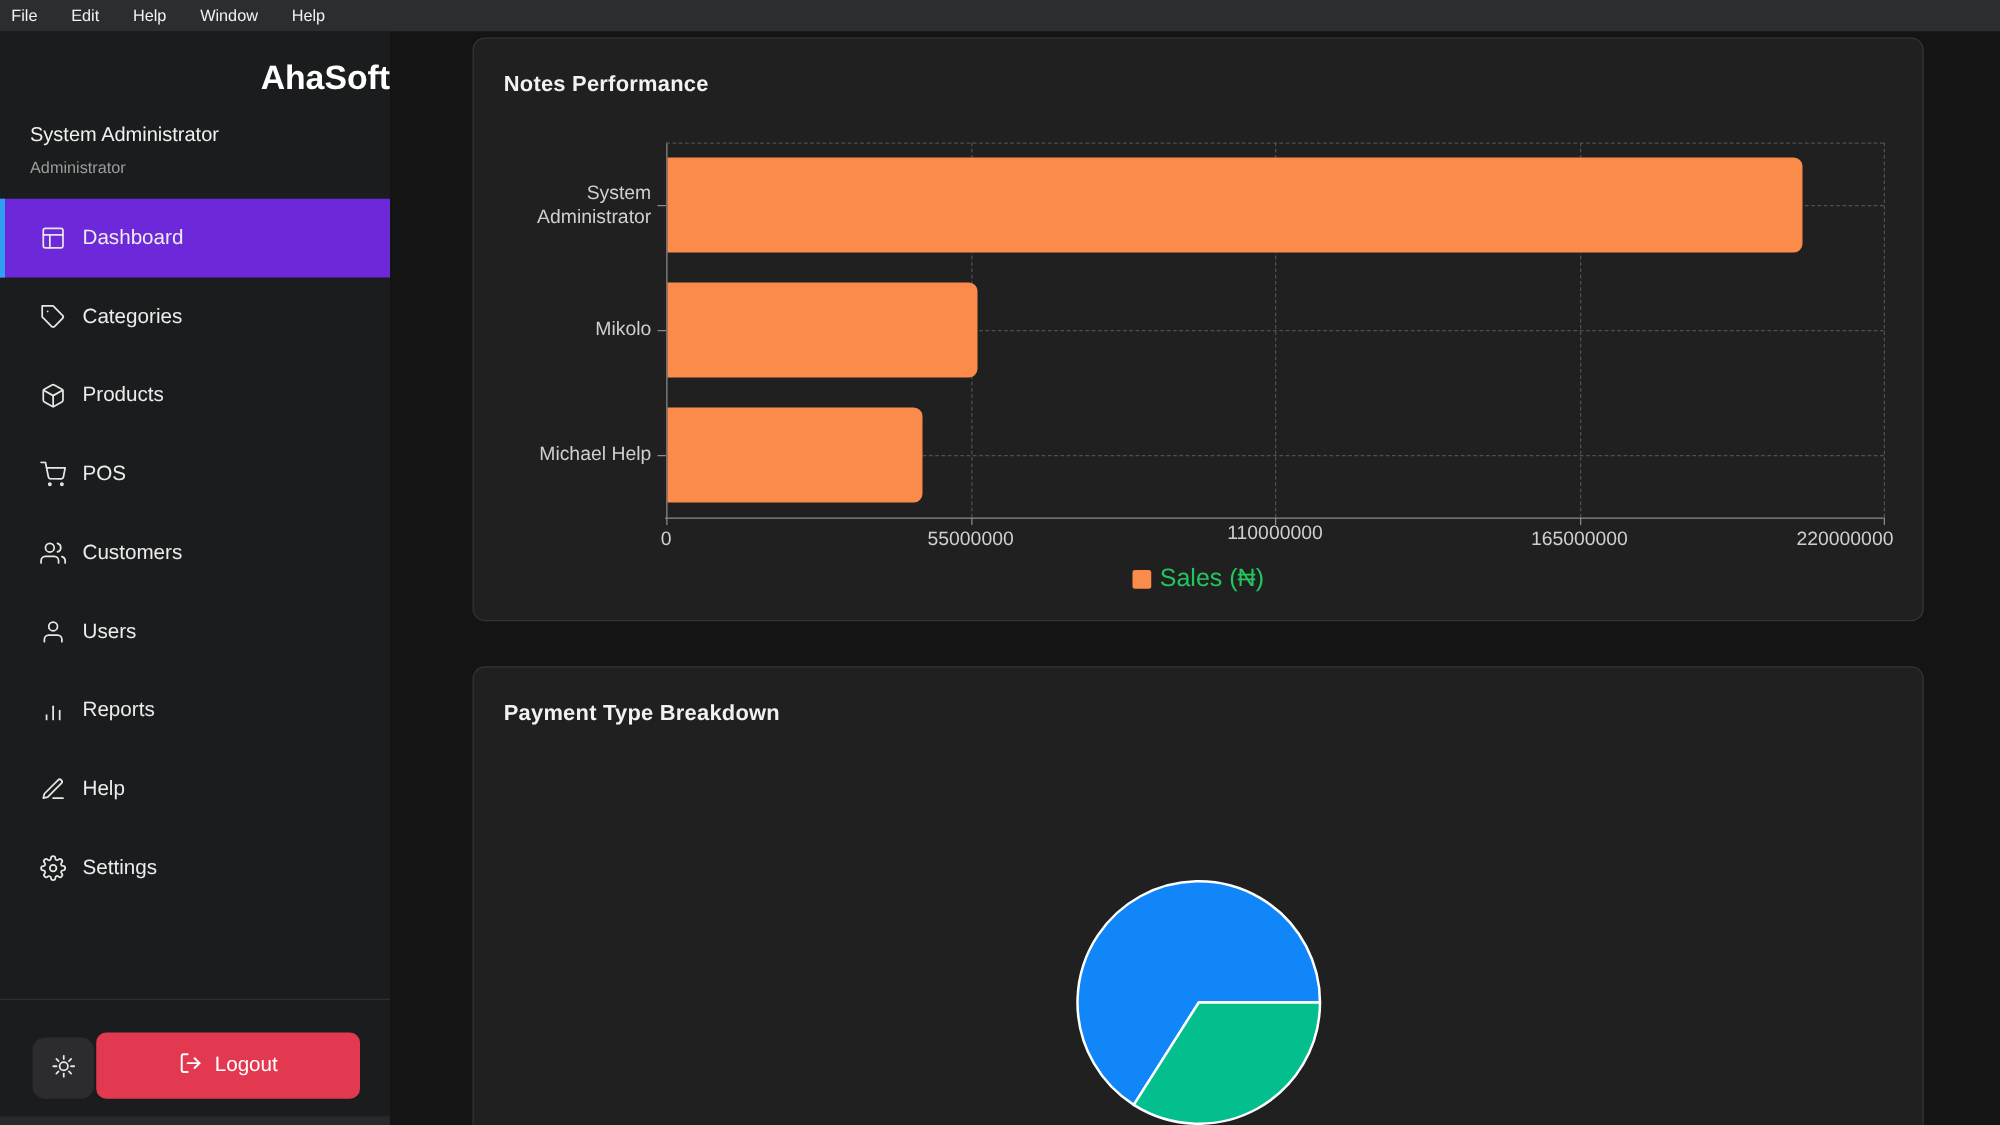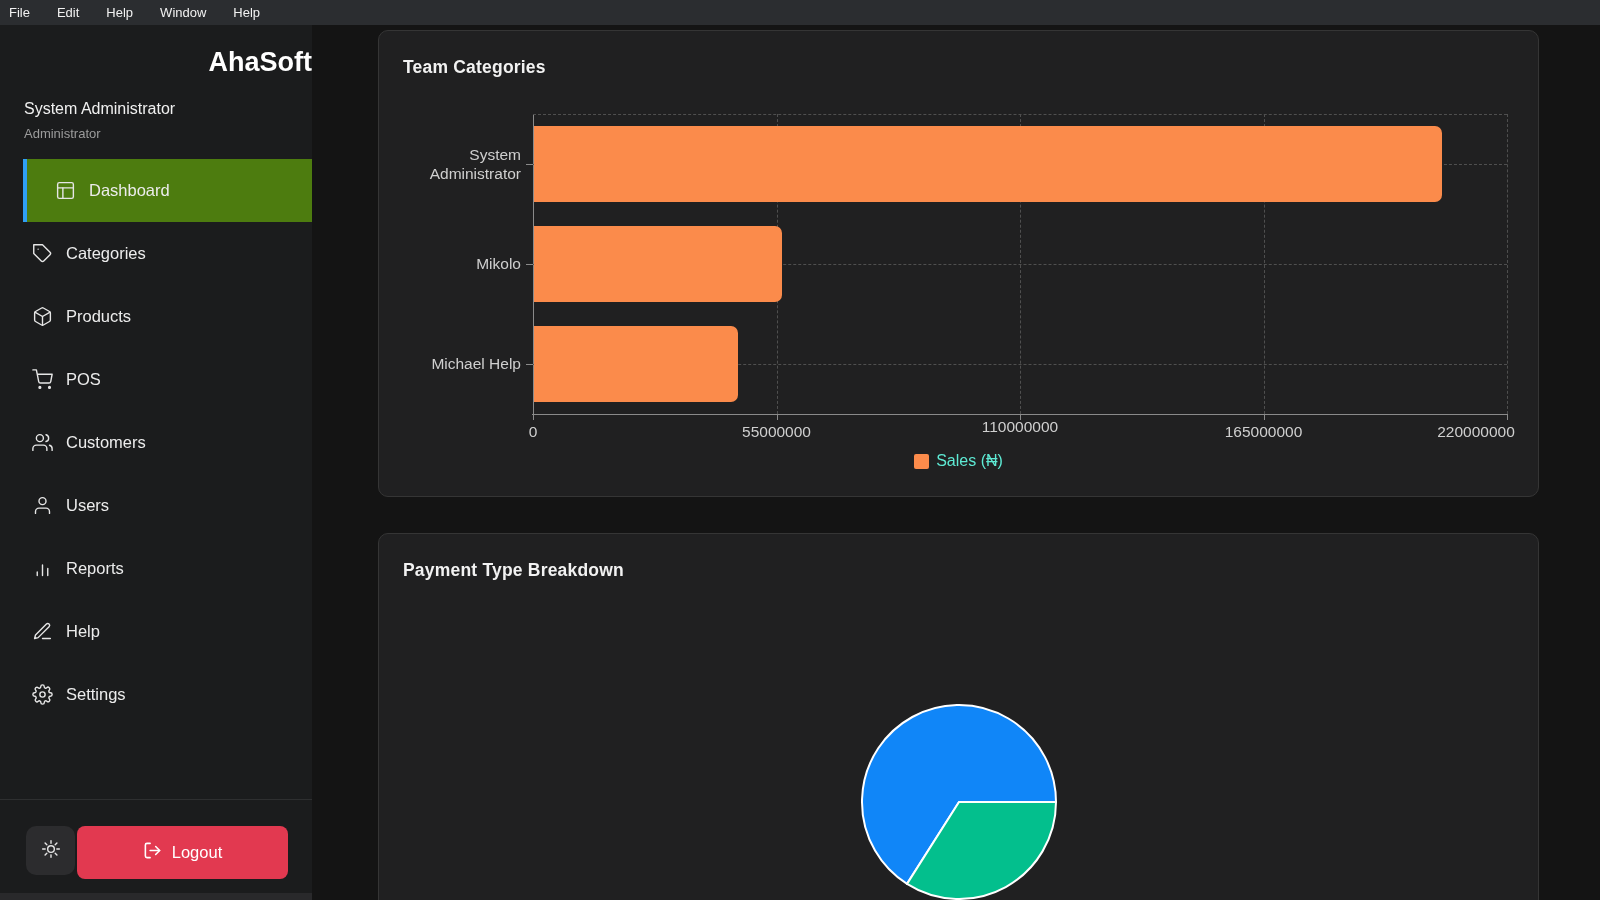--- a/index.html
+++ b/index.html
@@ -15,27 +15,27 @@
   
   .sidebar { position:absolute; left:0; top:25px; width:312px; height:875px;
              background:#1b1c1d; display:flex; flex-direction:column; z-index:20; }
   .brand { font-size:27px; font-weight:bold; color:#ffffff; padding:22px 0 0 24px;text-align:right; }
   .user-name { font-size:16px; color:#f0f0f0; padding:22px 0 0 24px; }
   .user-role { font-size:13px; color:#9c9c9c; padding:8px 0 0 24px; }
   .nav { margin-top:18px; }
   .nav-item { height:63px; display:flex; align-items:center; gap:13px;
               padding-left:28px; border-left:4px solid transparent;
               color:#ececec; cursor:pointer; }
-  .nav-item.active { background:#4d7c0f; border-left-color:#2f9ff4;margin-left:23px; }
+  .nav-item.active { background:#6d28d9; border-left-color:#2f9ff4; }
   .nav-item svg { width:21px; height:21px; stroke:#e6e6e6; fill:none;
                   stroke-width:1.6; stroke-linecap:round; stroke-linejoin:round; }
   .nav-label { font-size:16.5px; }
   .side-spacer { flex:1; }
   .side-divider { height:1px; background:#2e2f30; margin:0; }
-  .side-bottom { display:flex; align-items:flex-start; gap:2px;
+  .side-bottom { display:flex; align-items:flex-end; gap:2px;
                  padding:26px 24px 0 26px; }
   .theme-btn { width:49px; height:49px; background:#2c2c2e; border:none;
                border-radius:10px; display:flex; align-items:center;
                justify-content:center; cursor:pointer; }
   .theme-btn svg { width:20px; height:20px; stroke:#e6e6e6; fill:none;
                    stroke-width:1.7; stroke-linecap:round; }
   .logout-btn { flex:1; height:53px; background:#e23950; border:none;
                 border-radius:8px; color:#ffffff; font-size:16.5px;
                 display:flex; align-items:center; justify-content:center;
                 gap:10px; cursor:pointer;
@@ -65,21 +65,21 @@
   .bar { position:absolute; left:1px; height:76px; background:#fb8b4b;
          border-radius:0 7px 7px 0; }
   .ytick { position:absolute; width:7px; height:1px; background:#8a8a8a; }
   .xtick { position:absolute; width:1px; height:6px; background:#8a8a8a; }
   .ylabel { position:absolute; width:136px; text-align:right; color:#cfcfcf;
             font-size:15.5px; line-height:1.25; }
   .xlabel { position:absolute; color:#cfcfcf; font-size:15.5px; white-space:nowrap; }
   .legend { position:absolute; left:0; top:421px; width:100%; display:flex;
             justify-content:center; align-items:center; gap:7px; }
   .legend-swatch { width:15px; height:15px; background:#fb8b4b; border-radius:2px; }
-  .legend-text { color:#5eead4; font-size:16px; }
+  .legend-text { color:#22c55e; font-size:20px; }
 
   
   .pie-wrap { position:absolute; left:50%; top:168px; transform:translateX(-50%); }
 </style>
 </head>
 <body>
 
 <div class="menubar" id="menubar">
     <div class="mitem">File</div>
     <div class="mitem">Edit</div>
@@ -187,21 +187,21 @@
           </svg></span>
       <span>Logout</span>
     </button>
   </div>
   <div class="side-strip"></div>
 </div>
 
 <div class="main">
 
   <div class="card" id="card-team">
-    <div class="card-title">Team Categories</div>
+    <div class="card-title">Notes Performance</div>
     <div class="plot" id="barplot">
       <div class="axis-y"></div>
       <div class="axis-x"></div>
     <div class="vgrid" style="left: 243.5px;"></div>
         <div class="vgrid" style="left: 487px;"></div>
         <div class="vgrid" style="left: 730.5px;"></div>
         <div class="vgrid" style="left: 974px;"></div>
         <div class="hgrid" style="top: 0px;"></div>
         <div class="hgrid" style="top: 50px;"></div>
         <div class="hgrid" style="top: 150px;"></div>

